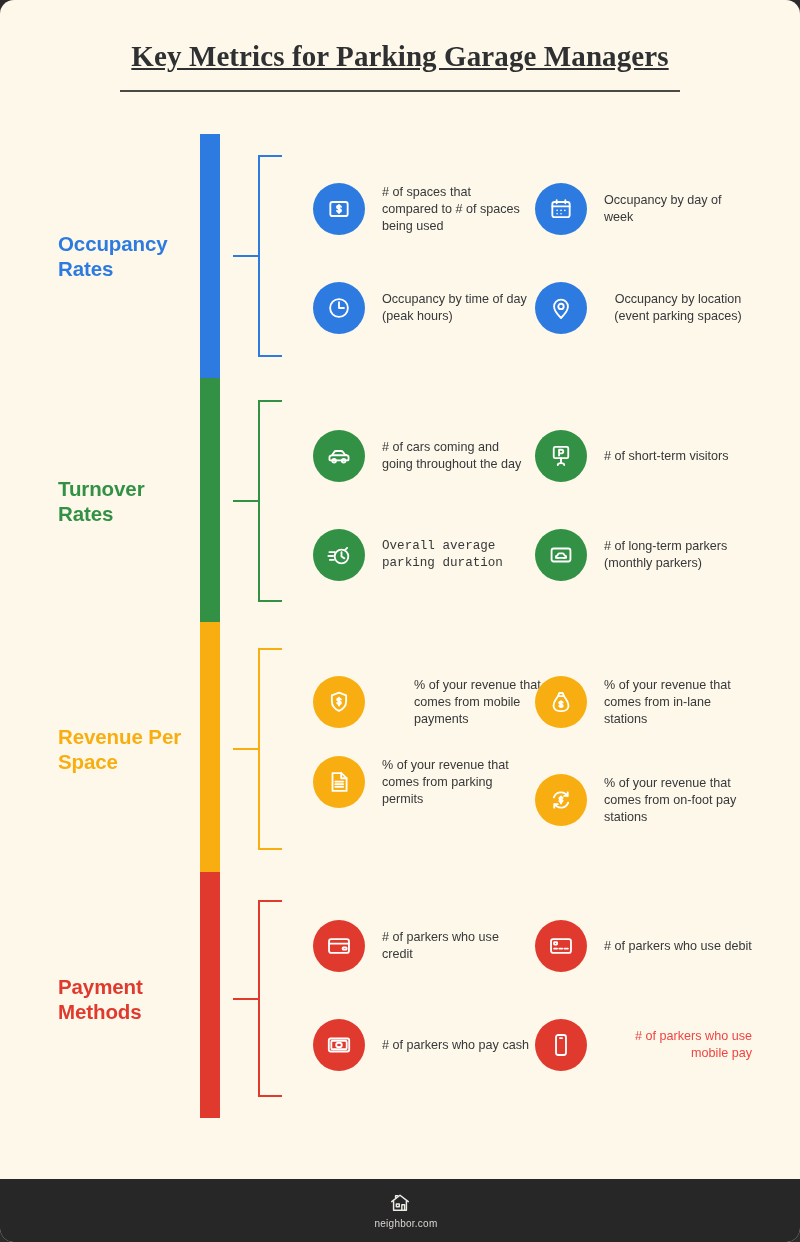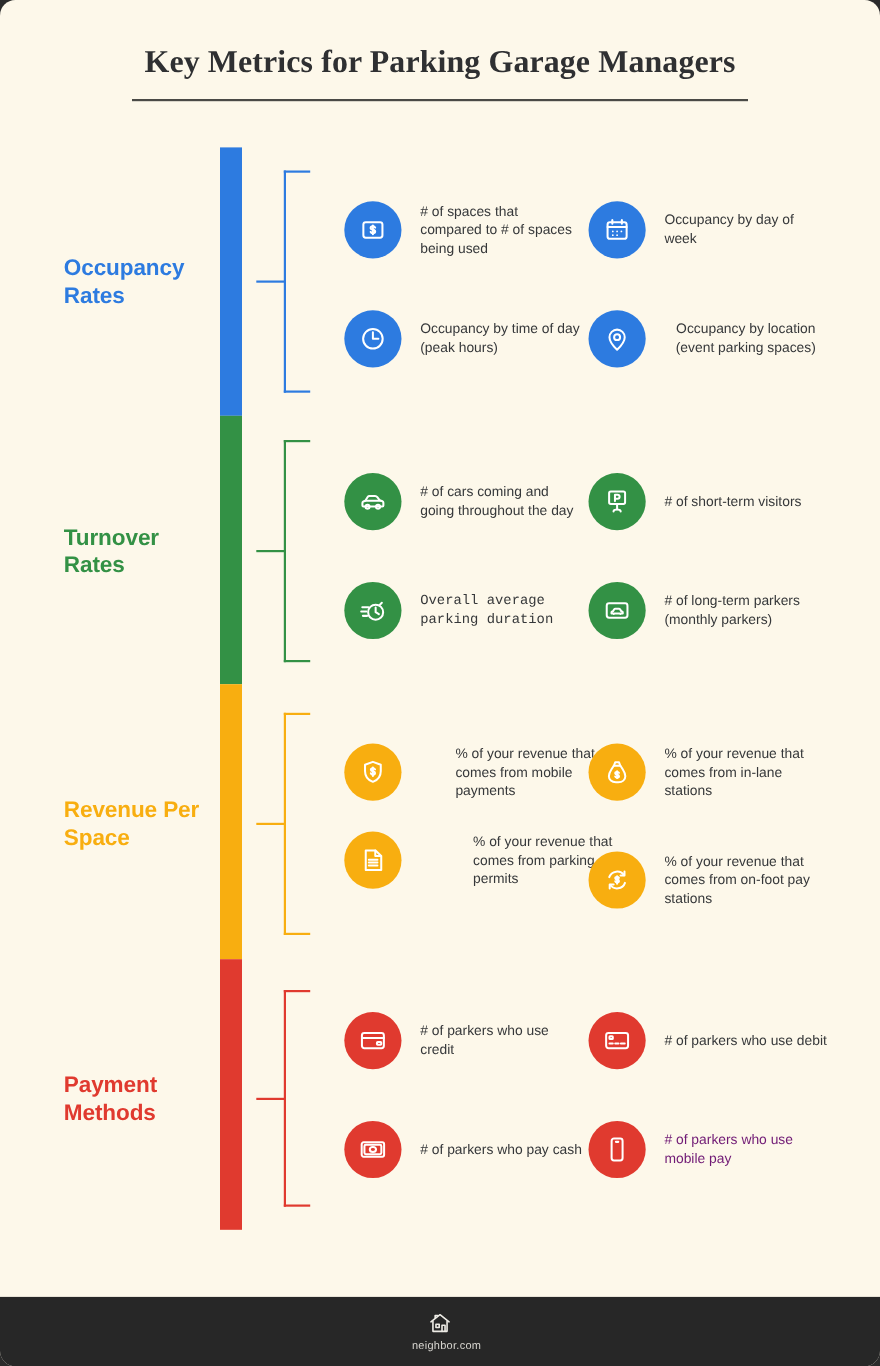--- a/index.html
+++ b/index.html
@@ -82,21 +82,21 @@
     font-size:10px;color:#D8D6D0;letter-spacing:.25px;margin-left:12px;
   }
   svg{display:block;}
 </style>
 </head>
 <body>
 
 <div id="page" style="background: rgb(253, 248, 234);">
 
   <div id="header">
-    <div id="title" style="color: rgb(47, 48, 50);">Key Metrics for Parking Garage Managers</div>
+    <div id="title" style="color: rgb(47, 48, 50); text-decoration: underline;">Key Metrics for Parking Garage Managers</div>
     <div id="title-rule" style="background: rgb(74, 74, 70);"></div>
   </div>
 
   <div id="spine">
       <div class="spine-seg" style="top: 0px; height: 244px; background: rgb(45, 123, 224);"></div>
       <div class="spine-seg" style="top: 244px; height: 244px; background: rgb(51, 145, 69);"></div>
       <div class="spine-seg" style="top: 488px; height: 250px; background: rgb(248, 174, 16);"></div>
       <div class="spine-seg" style="top: 738px; height: 246px; background: rgb(224, 58, 47);"></div>
     </div>
 
@@ -240,21 +240,21 @@
           <div class="bubble" style="background: rgb(248, 174, 16);">
             <svg width="26" height="26" viewBox="0 0 24 24" fill="none" stroke="#FFFFFF" stroke-width="1.7" stroke-linecap="round" stroke-linejoin="round">
               <path d="M9.2 6.6h5.6l1.9 2.9c1.5 2.3 2.2 4.2 2.2 5.9 0 3-2.4 5-5.9 5h-2c-3.5 0-5.9-2-5.9-5 0-1.7.7-3.6 2.2-5.9z"></path>
               <path d="M9.3 6.6l1.1-2.9h3.2l1.1 2.9"></path>
               <path d="M12 11.2v5.6"></path>
               <path d="M13.6 12.6c-.25-.55-.85-.85-1.6-.85-.9 0-1.6.5-1.6 1.2 0 .7.6 1.05 1.6 1.2 1 .17 1.6.5 1.6 1.2 0 .7-.7 1.2-1.6 1.2-.8 0-1.4-.35-1.6-.95"></path>
             </svg>
           </div>
           <div class="mtext" style="color: rgb(54, 56, 58);">% of your revenue that comes from in-lane stations</div>
         </div>
-        <div class="metric col-left" style="top: 756px; gap: 48px;">
+        <div class="metric col-left" style="top: 756px;">
           <div class="bubble" style="background: rgb(248, 174, 16);">
             <svg width="26" height="26" viewBox="0 0 24 24" fill="none" stroke="#FFFFFF" stroke-width="1.7" stroke-linecap="round" stroke-linejoin="round">
               <path d="M6 3.8h8.2L19 8.4v11.8H6z"></path>
               <path d="M14 3.8v4.7h4.9"></path>
               <path d="M8.6 11.6h7.2"></path>
               <path d="M8.6 14h7.2"></path>
               <path d="M8.6 16.4h7.2"></path>
             </svg>
           </div>
           <div class="mtext" style="color: rgb(54, 56, 58);">% of your revenue that comes from parking permits</div>
@@ -316,21 +316,21 @@
           </div>
           <div class="mtext" style="color: rgb(54, 56, 58);"># of parkers who pay cash</div>
         </div>
         <div class="metric col-right" style="top: 1019px;">
           <div class="bubble" style="background: rgb(224, 58, 47);">
             <svg width="26" height="26" viewBox="0 0 24 24" fill="none" stroke="#FFFFFF" stroke-width="1.7" stroke-linecap="round" stroke-linejoin="round">
               <rect x="7.4" y="2.8" width="9.2" height="18.4" rx="2"></rect>
               <path d="M11 5.6h2"></path>
             </svg>
           </div>
-          <div class="mtext" style="color: #701a75;"># of parkers who use mobile pay</div>
+          <div class="mtext" style="color: #ef4444; text-align: right;"># of parkers who use mobile pay</div>
         </div>
       </div>
     </div>
 
   <div id="footer" style="background: rgb(39, 39, 39);">
     <div id="footer-logo">
       <svg width="22" height="22" viewBox="0 0 24 24" fill="none" stroke="#EDEBE5" stroke-width="1.6" stroke-linecap="round" stroke-linejoin="round">
         <path d="M3 10.5 12 3.5l9 7"></path>
         <path d="M5 10v10h14V10"></path>
         <rect x="8" y="13" width="3.2" height="3.2"></rect>

